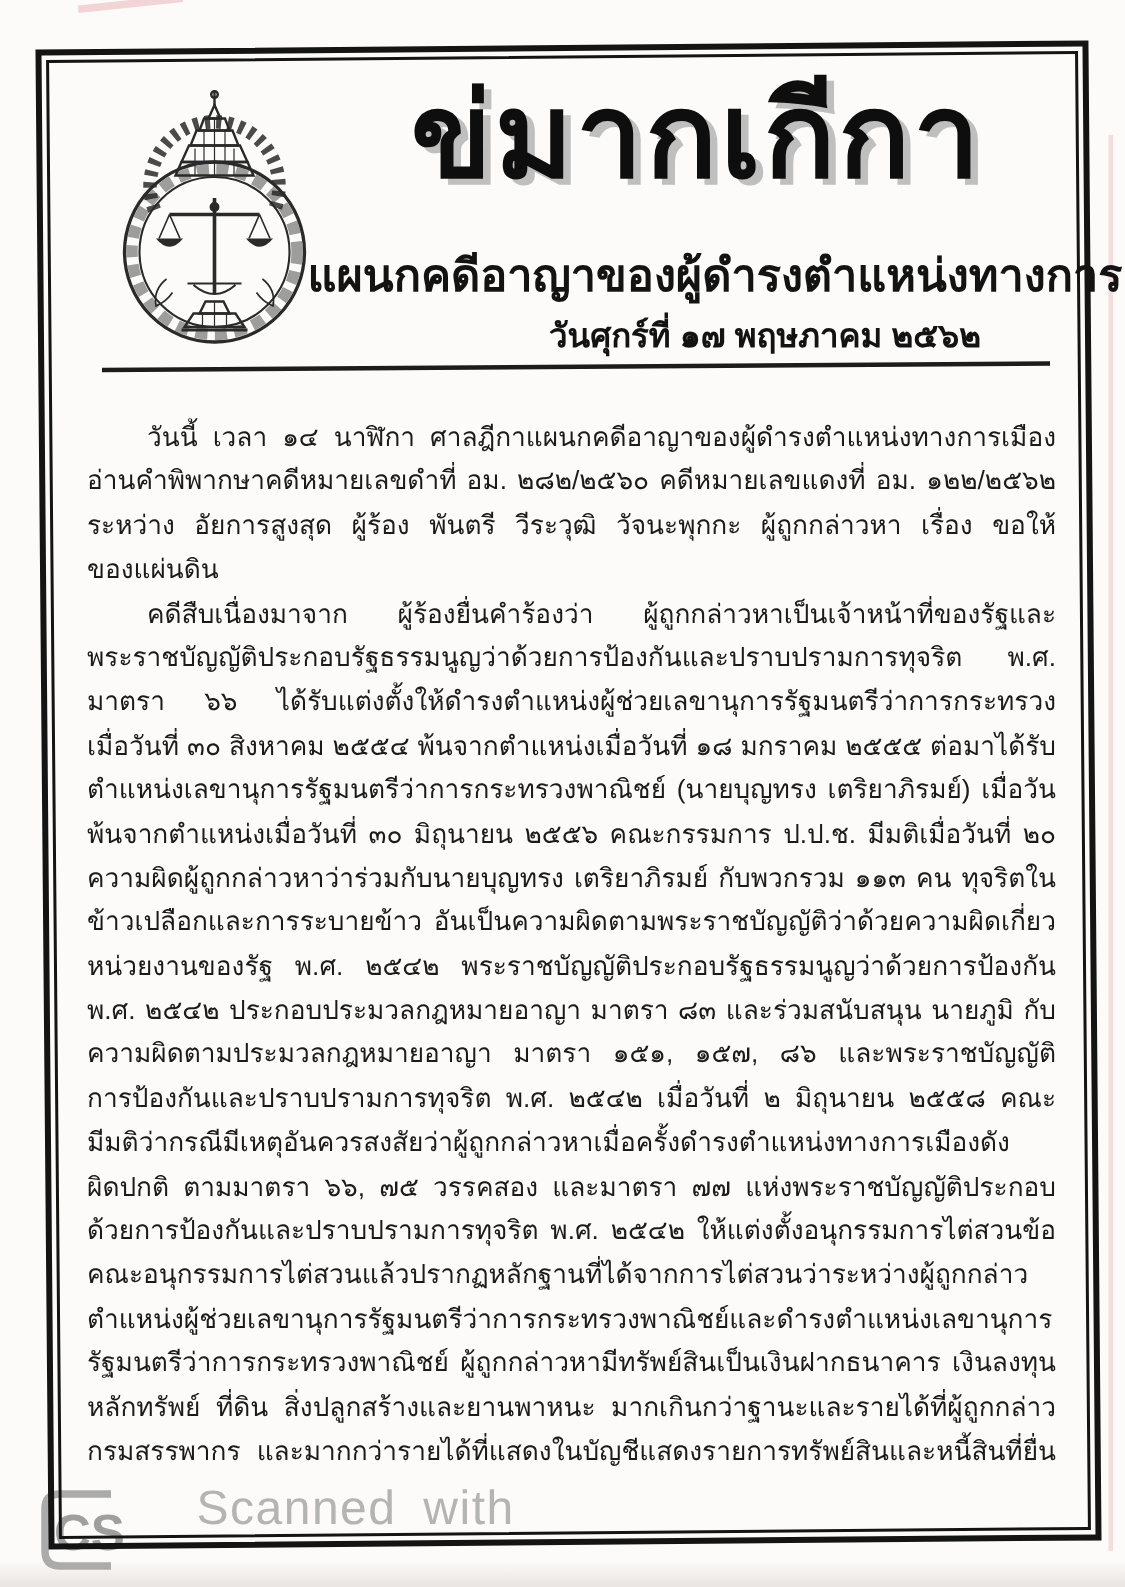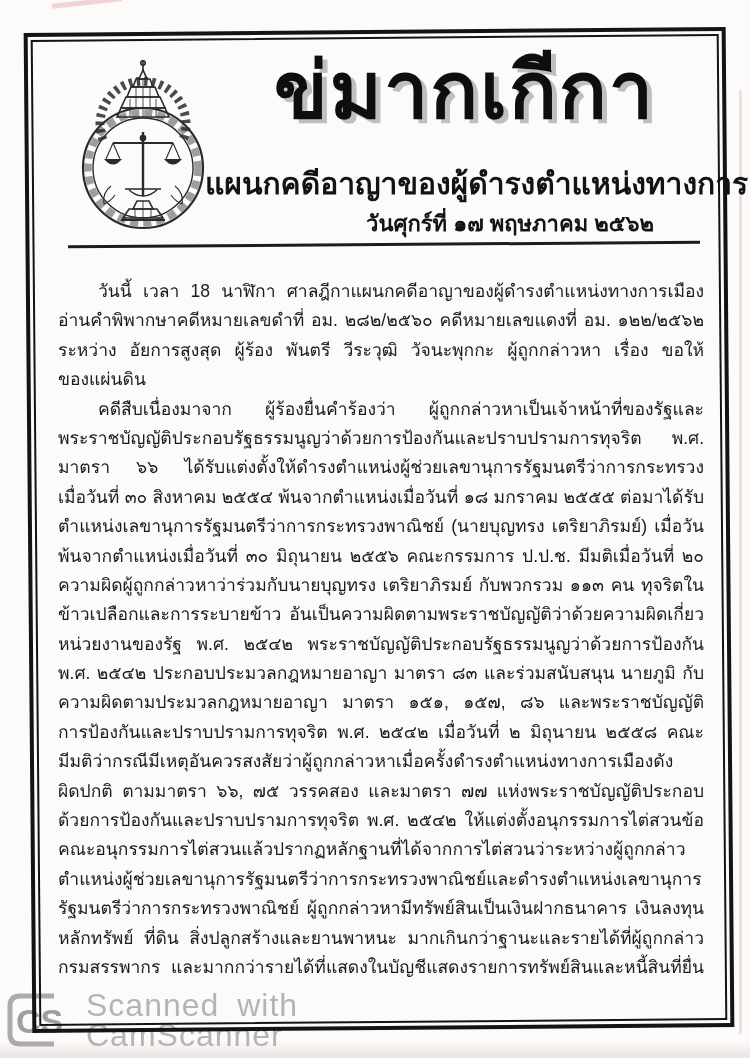--- a/index.html
+++ b/index.html
@@ -34,41 +34,40 @@
   .divider{position:absolute;left:68px;top:243px;width:632px;height:3px;
     background:#1c1c1c;transform:rotate(-0.4deg);}
   
   .body-text{position:absolute;left:58px;top:277px;width:646px;
     font-size:17.5px;color:#1b1b1b;}
   .line{height:29.4px;line-height:29.4px;text-align:justify;text-align-last:justify;
     overflow:hidden;}
   .line.indent{text-indent:40px;}
   .line.para-end{text-align-last:left;}
   
-  .watermark{position:absolute;left:4px;top:990px;z-index:2;display:flex;align-items:flex-start;}
+  .watermark{position:absolute;left:24px;top:990px;z-index:2;display:flex;align-items:flex-start;gap:25px;}
   .cs-logo{width:66px;height:60px;}
   .wm-text{margin-left:16px;color:#b4b4b4;font-size:32px;line-height:30px;
     letter-spacing:1px;word-spacing:8px;font-weight:400;}
 </style>
 </head>
 <body>
 
 <div class="paper"></div>
 <div class="artifact-top"></div>
 <div class="artifact-right"></div>
 <div class="artifact-bottom"></div>
 
 <div class="watermark">
   <svg class="cs-logo" viewBox="0 0 66 60" fill="none">
     <path d="M50 6 H16 Q6 6 6 16 V44 Q6 54 16 54 H50" stroke="#ababab" stroke-width="5" fill="none"></path>
     <text x="12" y="43" font-size="34" font-weight="700" fill="#9f9f9f" font-family="Liberation Sans, DejaVu Sans, sans-serif">CS</text>
   </svg>
   <div class="wm-text">
     <div>Scanned with</div>
-    <div>CamScanner</div>
   </div>
 </div>
 
 <div class="frame">
   <div class="frame-inner"></div>
 </div>
 
 <div class="content">
 
   <svg class="emblem" viewBox="0 0 140 180" fill="none" stroke="#2a2a2a" stroke-width="1.6">
@@ -105,21 +104,21 @@
     <path d="M38 130 q-9 7 -7 18 q7 -3 11 -9" stroke-width="1.1"></path>
     <path d="M102 130 q9 7 7 18 q-7 -3 -11 -9" stroke-width="1.1"></path>
   </svg>
 
   <div class="title">ข่มากเกีกา</div>
   <div class="subtitle">แผนกคดีอาญาของผู้ดำรงตำแหน่งทางการเมือง</div>
   <div class="dateline">วันศุกร์ที่ ๑๗ พฤษภาคม ๒๕๖๒</div>
   <div class="divider"></div>
 
   <div class="body-text">
-      <div class="line indent">วันนี้ เวลา 18 นาฬิกา ศาลฎีกาแผนกคดีอาญาของผู้ดำรงตำแหน่งทางการเมือง</div>
+      <div class="line indent">วันนี้ เวลา ๑๔ นาฬิกา ศาลฎีกาแผนกคดีอาญาของผู้ดำรงตำแหน่งทางการเมือง</div>
       <div class="line">อ่านคำพิพากษาคดีหมายเลขดำที่ อม. ๒๘๒/๒๕๖๐ คดีหมายเลขแดงที่ อม. ๑๒๒/๒๕๖๒</div>
       <div class="line">ระหว่าง อัยการสูงสุด ผู้ร้อง พันตรี วีระวุฒิ วัจนะพุกกะ ผู้ถูกกล่าวหา เรื่อง ขอให้ทรัพย์สินตกเป็น</div>
       <div class="line para-end">ของแผ่นดิน</div>
       <div class="line indent">คดีสืบเนื่องมาจาก ผู้ร้องยื่นคำร้องว่า ผู้ถูกกล่าวหาเป็นเจ้าหน้าที่ของรัฐและข้าราชการการเมืองอื่นตาม</div>
       <div class="line">พระราชบัญญัติประกอบรัฐธรรมนูญว่าด้วยการป้องกันและปราบปรามการทุจริต พ.ศ. ๒๕๔๒ มาตรา ๔ และ</div>
       <div class="line">มาตรา ๖๖ ได้รับแต่งตั้งให้ดำรงตำแหน่งผู้ช่วยเลขานุการรัฐมนตรีว่าการกระทรวงพาณิชย์ (นายภูมิ สาระผล)</div>
       <div class="line">เมื่อวันที่ ๓๐ สิงหาคม ๒๕๕๔ พ้นจากตำแหน่งเมื่อวันที่ ๑๘ มกราคม ๒๕๕๕ ต่อมาได้รับแต่งตั้งให้ดำรง</div>
       <div class="line">ตำแหน่งเลขานุการรัฐมนตรีว่าการกระทรวงพาณิชย์ (นายบุญทรง เตริยาภิรมย์) เมื่อวันที่ ๒๔ สิงหาคม ๒๕๕๕</div>
       <div class="line">พ้นจากตำแหน่งเมื่อวันที่ ๓๐ มิถุนายน ๒๕๕๖ คณะกรรมการ ป.ป.ช. มีมติเมื่อวันที่ ๒๐ มกราคม ๒๕๕๘ ชี้มูล</div>
       <div class="line">ความผิดผู้ถูกกล่าวหาว่าร่วมกับนายบุญทรง เตริยาภิรมย์ กับพวกรวม ๑๑๓ คน ทุจริตในโครงการรับจำนำ</div>

